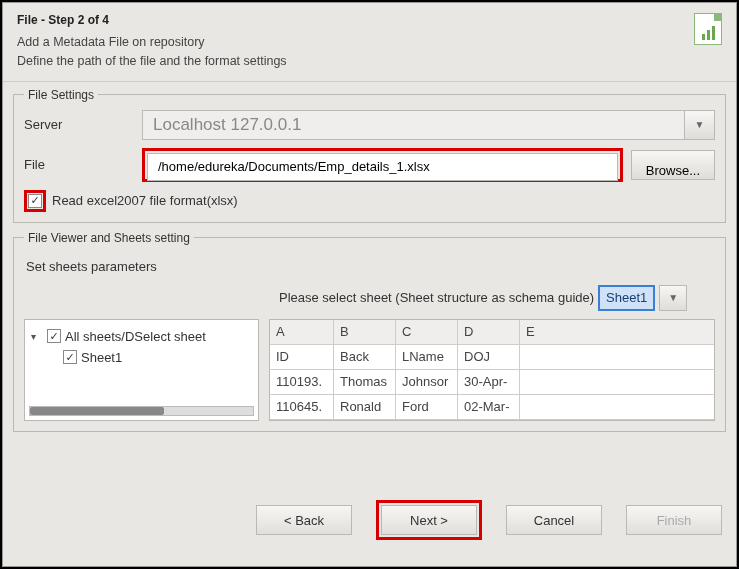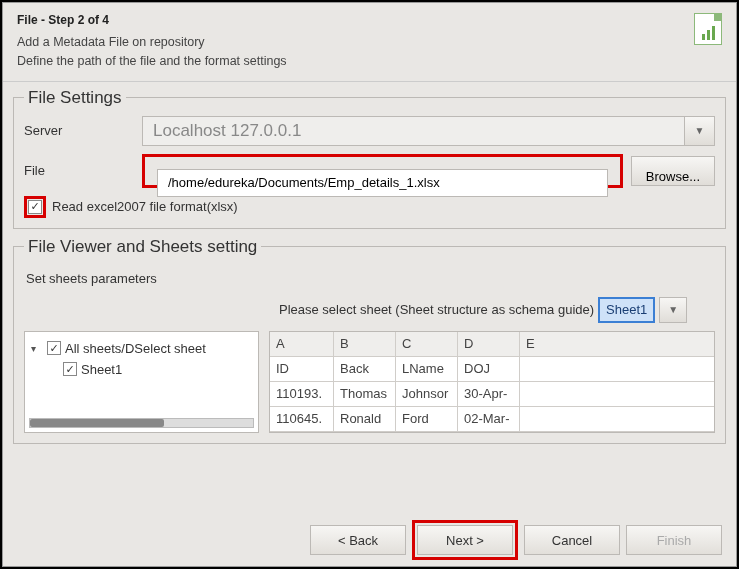--- a/index.html
+++ b/index.html
@@ -70,21 +70,21 @@
       margin: 2px 0 6px;
     }
 
     fieldset {
       border: 1px solid #bcb9b5;
       margin: 4px 10px 8px 10px;
       padding: 8px 10px 10px 10px;
       position: relative;
     }
     fieldset > legend {
-      font-size: 17px;
+      font-size: 12px;
       color: #333;
       padding: 0 4px;
       background: #e9e7e4;
     }
 
     .row {
       display: flex;
       align-items: center;
       gap: 8px;
       margin-bottom: 8px;
@@ -117,21 +117,21 @@
       display: flex;
       align-items: center;
       justify-content: center;
       font-size: 10px;
       color: #666;
     }
 
     .file-input-wrap {
       flex: 1;
       border: 3px solid #d60000;
-      padding: 12px;
+      padding: 2px;
       height: 34px;
     }
     .file-input {
       width: 100%;
       height: 28px;
       border: 1px solid #bcb9b5;
       background: #fff;
       padding: 0 10px;
       font-size: 13px;
     }
@@ -257,24 +257,24 @@
       color: #444;
     }
     .c0 { width: 64px; }
     .c1 { width: 62px; }
     .c2 { width: 62px; }
     .c3 { width: 62px; }
     .c4 { flex: 1; border-right: none; }
 
     .button-bar {
       position: absolute;
-      bottom: 6px;
+      bottom: 26px;
       right: 14px;
       display: flex;
-      gap: 6px;
+      gap: 24px;
       align-items: center;
       justify-content: space-between;
     }
     .btn {
       width: 96px;
       height: 30px;
       border: 1px solid #bcb9b5;
       background: linear-gradient(#f7f6f4,#e2dfda);
       font-size: 13px;
       color: #333;

